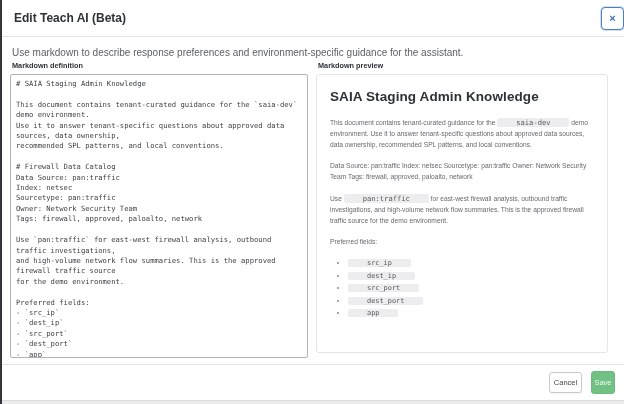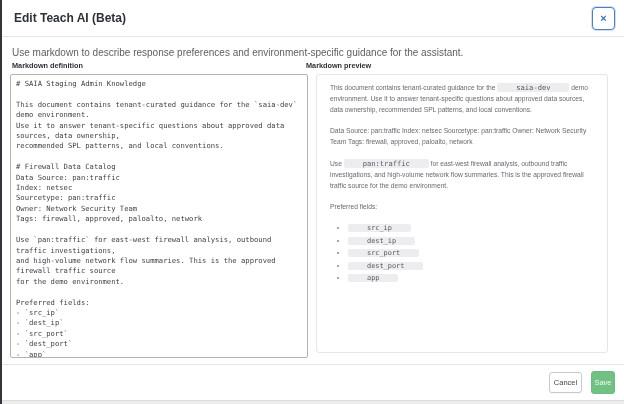--- a/index.html
+++ b/index.html
@@ -16,21 +16,21 @@
     width: 2px; height: 404px;
     background: #34343a;
     z-index: 10;
   }
   
   .modal-header {
     position: absolute; left: 2px; right: 0; top: 0;
     height: 37px;
     border-bottom: 1px solid #e5e6e9;
     display: flex; align-items: center;
-    padding: 0 9px 0 12px;
+    padding: 0 0 0 12px;
     box-sizing: border-box;
     background: #fff;
   }
   .modal-title {
     font-size: 12px; font-weight: bold; color: #2e3138;
     flex: 1;
   }
   .close-btn {
     width: 21px; height: 21px;
     border: 1px solid #4d7fc0;
@@ -46,21 +46,21 @@
   .modal-subtitle {
     position: absolute; left: 12px; top: 47px;
     font-size: 10px; color: #5b5e64;
   }
   
   .col-label {
     position: absolute; top: 61px;
     font-size: 7.3px; font-weight: bold; color: #2e3138;
   }
   .col-label.left  { left: 12px; }
-  .col-label.right { left: 306px; text-align: center; }
+  .col-label.right { left: 318px; text-align: center; }
   
   .md-editor {
     position: absolute; left: 10px; top: 74px;
     width: 298px; height: 284px;
     box-sizing: border-box;
     border: 1px solid #b1b4ba;
     border-radius: 2px;
     background: #fff;
     padding: 4px 5px;
     font-family: "DejaVu Sans Mono", monospace;
@@ -192,20 +192,21 @@
 
 Preferred fields:
 - `src_ip`
 - `dest_ip`
 - `src_port`
 - `dest_port`
 - `app`</textarea>
 
 <div class="md-preview">
   <div>
+      <div class="pv-h1">SAIA Staging Admin Knowledge</div>
       <p class="pv-p"><span>This document contains tenant-curated guidance for the </span><span class="pv-code">saia-dev</span><span> demo environment. Use it to answer tenant-specific questions about approved data sources, data ownership, recommended SPL patterns, and local conventions.</span></p>
       <p class="pv-p"><span>Data Source: pan:traffic Index: netsec Sourcetype: pan:traffic Owner: Network Security Team Tags: firewall, approved, paloalto, network</span></p>
       <p class="pv-p"><span>Use </span><span class="pv-code">pan:traffic</span><span> for east-west firewall analysis, outbound traffic investigations, and high-volume network flow summaries. This is the approved firewall traffic source for the demo environment.</span></p>
       <p class="pv-p"><span>Preferred fields:</span></p>
       <ul class="pv-ul">
         <li><span class="pv-code">src_ip</span></li>
         <li><span class="pv-code">dest_ip</span></li>
         <li><span class="pv-code">src_port</span></li>
         <li><span class="pv-code">dest_port</span></li>
         <li><span class="pv-code">app</span></li>

